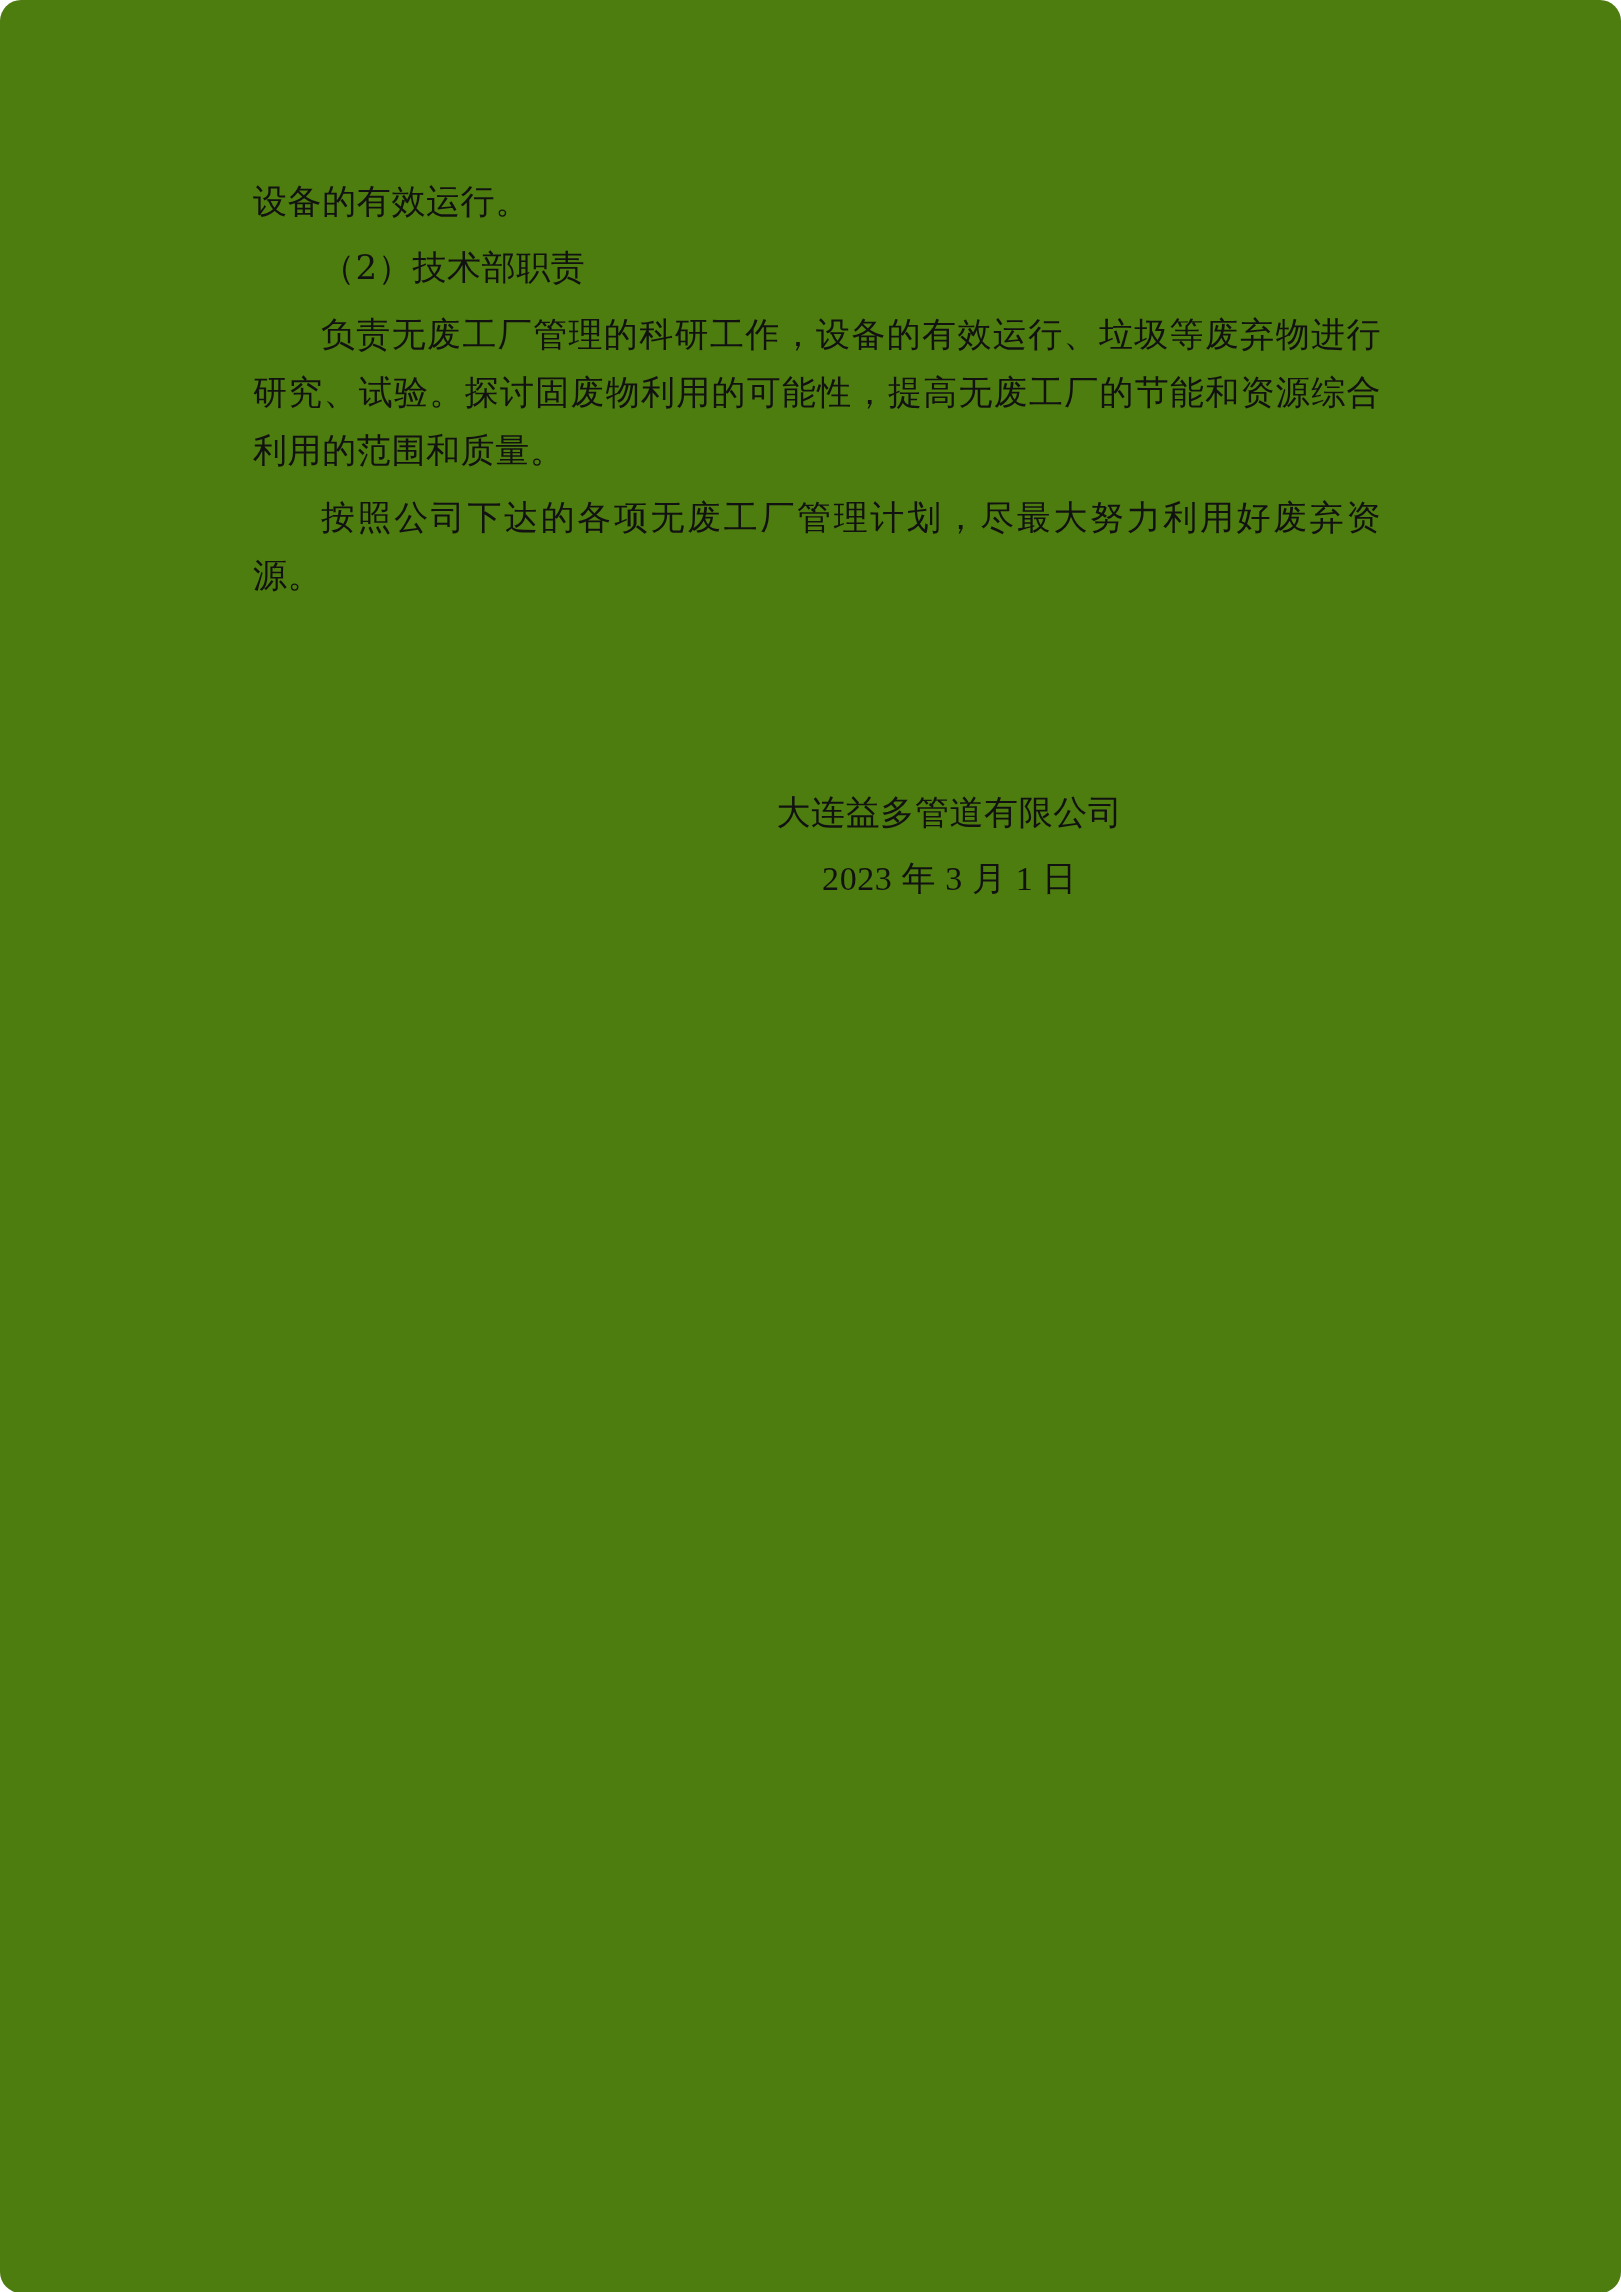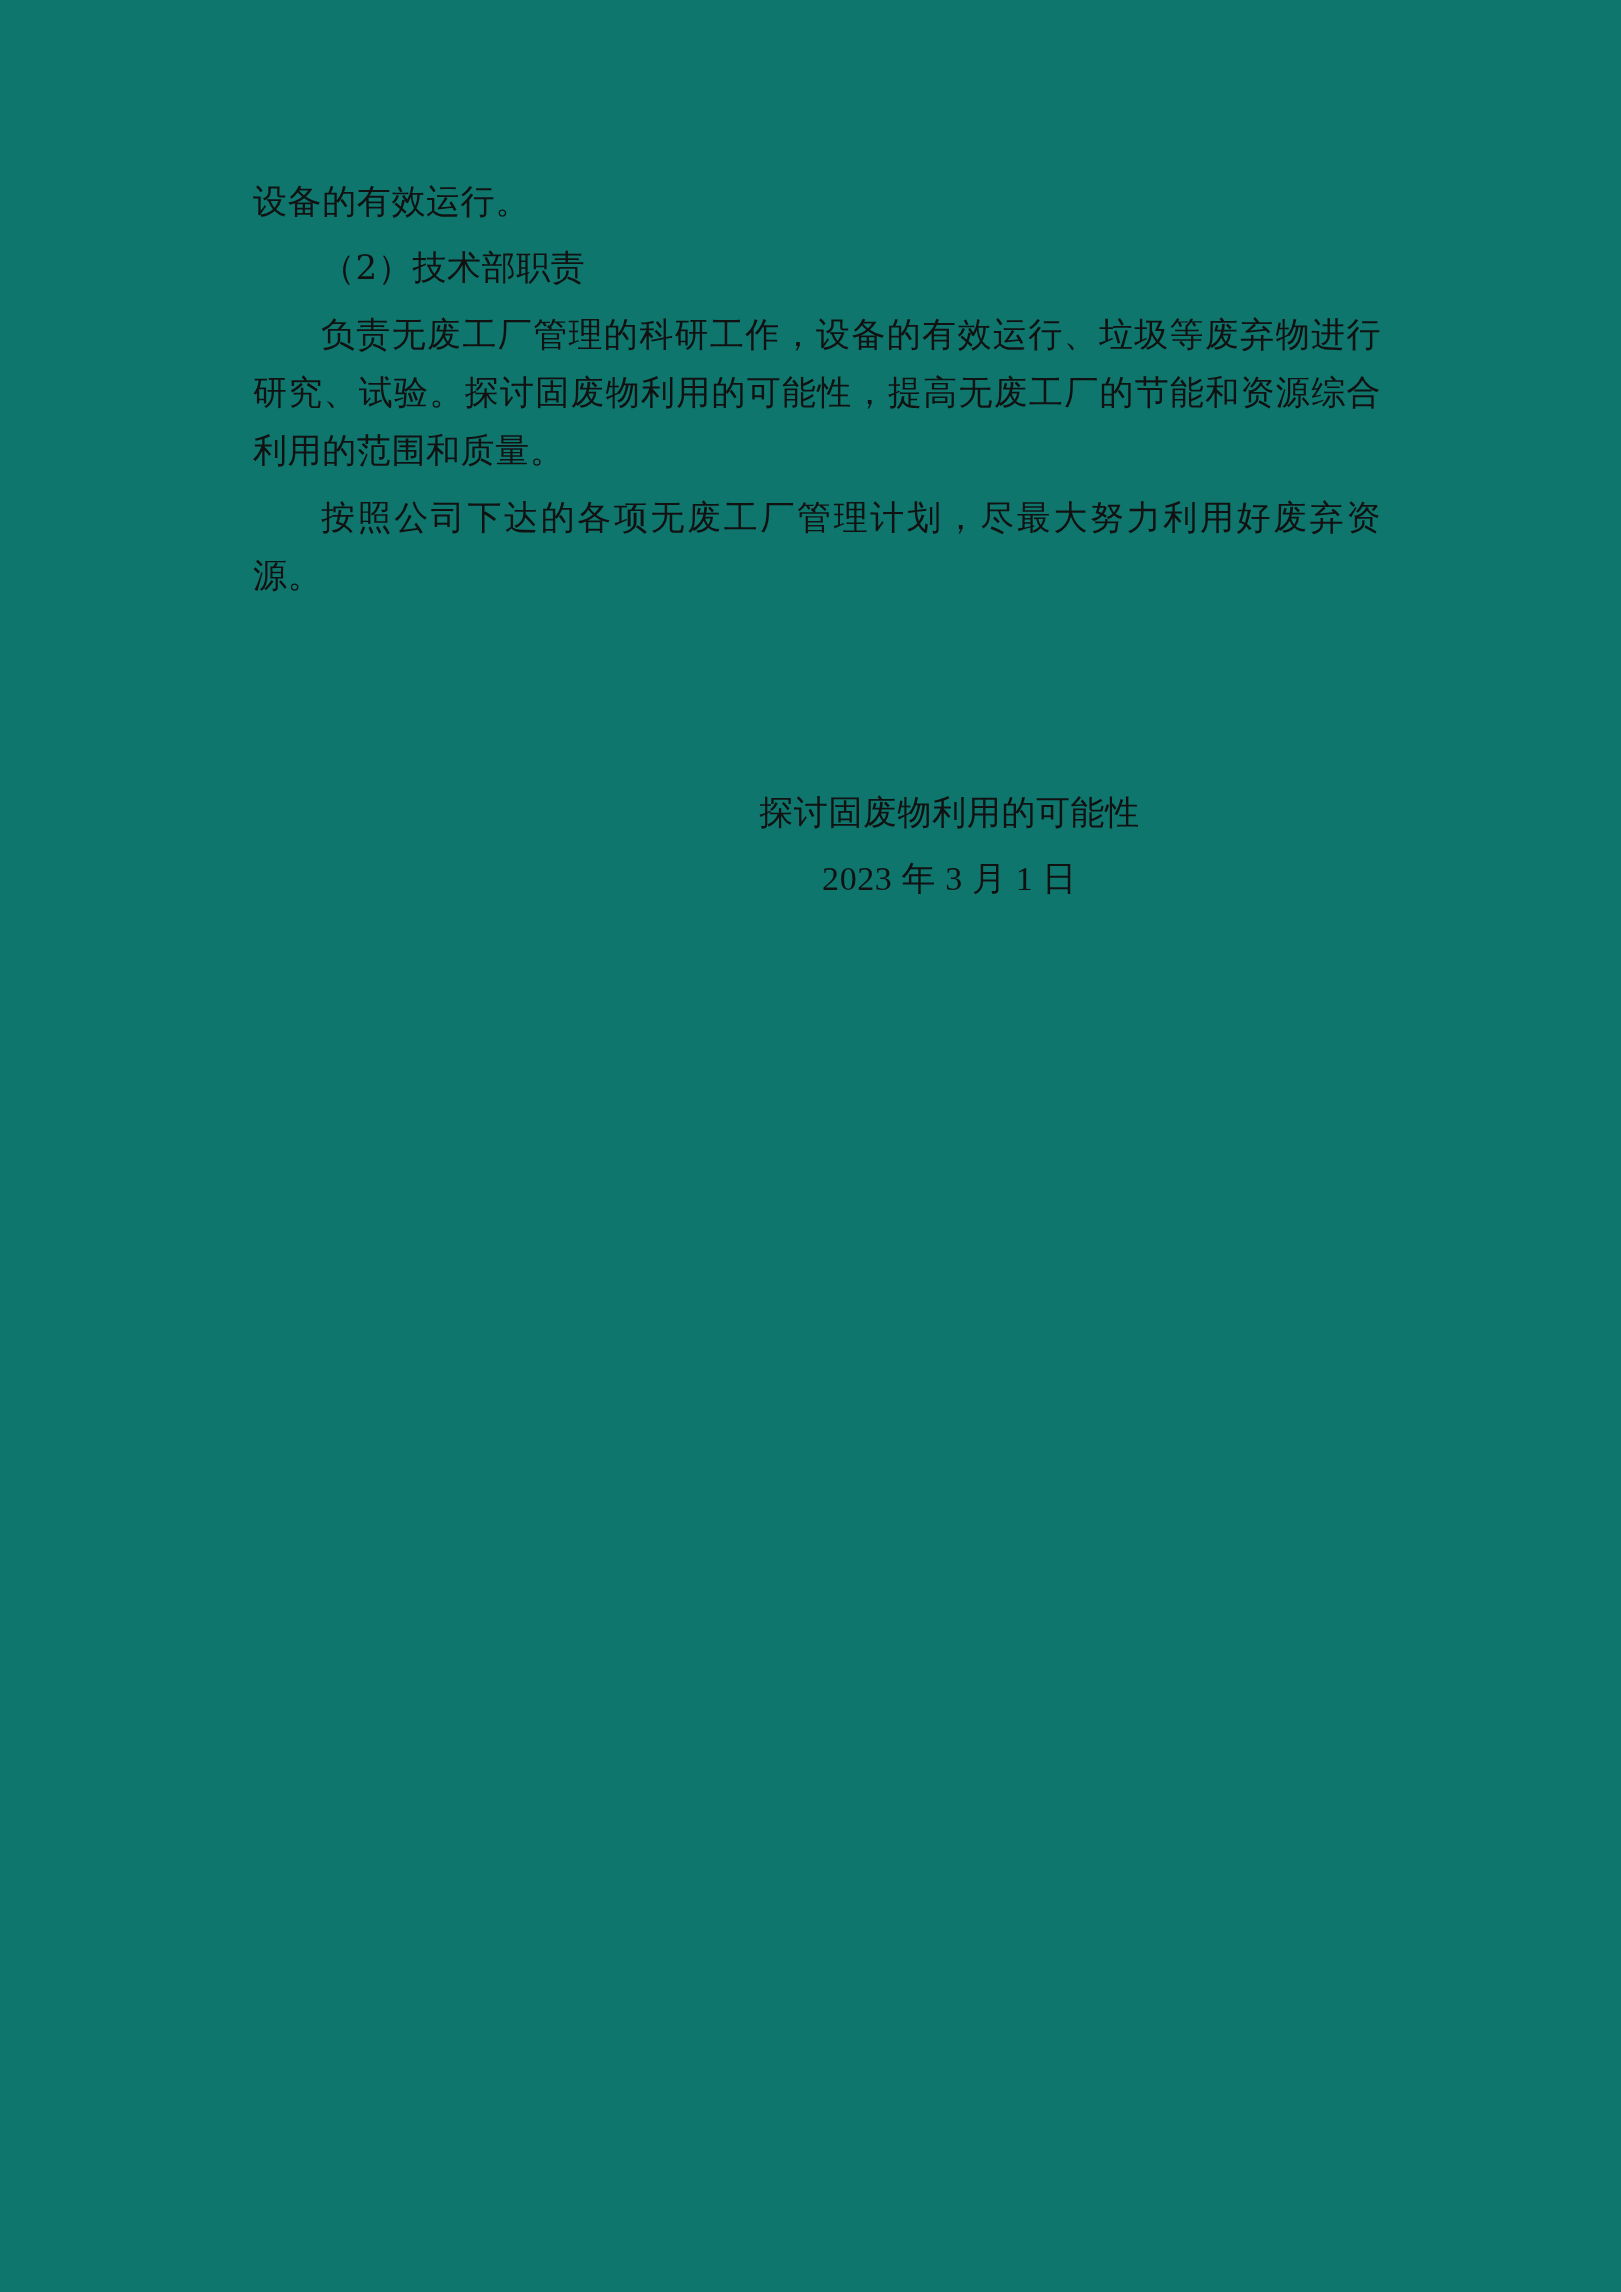--- a/index.html
+++ b/index.html
@@ -11,23 +11,24 @@
     width: 1621px;
     height: 2293px;
     font-family: "DejaVu Serif", "Liberation Serif", serif;
     color: #000000;
     -webkit-font-smoothing: antialiased;
   }
   .page {
     position: relative;
     width: 1621px;
     height: 2293px;
-    background: #0f766e;
+    background: #4d7c0f;
     box-sizing: border-box;
     padding: 172px 240px 0 253px;
+    border-radius: 21px;
   }
   .doc-body {
     font-size: 34px;
     line-height: 1.72;
     letter-spacing: 0.6px;
     text-align: justify;
     text-justify: inter-ideograph;
     color: #111111;
   }
   .para {
@@ -69,19 +70,19 @@
     <p class="para indent">（2）技术部职责</p>
 
     <p class="para indent">负责无废工厂管理的科研工作，设备的有效运行、垃圾等废弃物进行研究、试验。探讨固废物利用的可能性，提高无废工厂的节能和资源综合利用的范围和质量。</p>
 
 
     <p class="para indent">按照公司下达的各项无废工厂管理计划，尽最大努力利用好废弃资源。</p>
 
     <div class="spacer-block"></div>
 
     <div class="signature">
-      <div class="sig-line">探讨固废物利用的可能性</div>
+      <div class="sig-line">大连益多管道有限公司</div>
       <div class="sig-date num-latin">2023 年 3 月 1 日</div>
     </div>
 
   </div>
 </div>
 
 
 </body></html>

